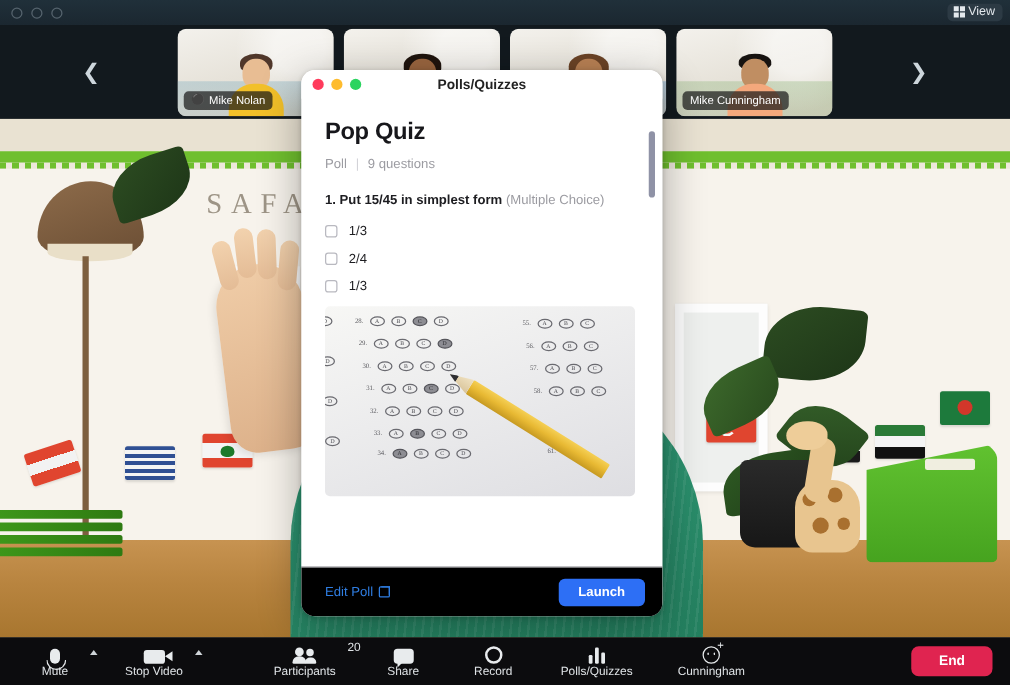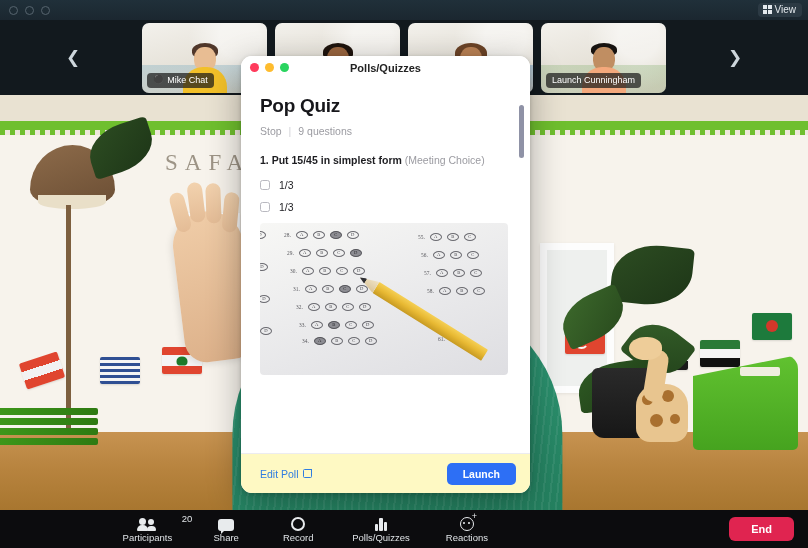--- a/index.html
+++ b/index.html
@@ -287,21 +287,21 @@
     background:linear-gradient(180deg,#f0e2c2,#d9c49a);
     clip-path:polygon(100% 0,100% 100%,0 50%);
   }
   .pencil::after {
     content:""; position:absolute; left:-19px; top:3.5px; width:7px; height:6px;
     background:#2e2e32; clip-path:polygon(100% 0,100% 100%,0 50%);
   }
   .dlg-footer {
     height:40px; flex:none; border-top:1px solid #ececf0;
     display:flex; align-items:center; justify-content:space-between;
-    padding:0 14px 0 19px; background:#fef9c3;
+    padding:0 14px 0 19px; background:#000000;
   }
   .edit-poll {
     font-size:10.5px; color:#2f7de1; display:flex; align-items:center; gap:4px;
   }
   .ext-icon { width:9px; height:9px; position:relative; }
   .ext-icon::before {
     content:""; position:absolute; left:0; bottom:0; width:7px; height:7px;
     border:1.2px solid #2f7de1; border-radius:1.5px;
   }
   .ext-icon::after {
@@ -413,21 +413,21 @@
   <div class="thumb">
     <div class="room"></div>
     <div class="furn"></div>
     <div class="person">
       <div class="hair" style="background:#50372a"></div>
       <div class="head" style="background:#e8bd93"></div>
       <div class="body" style="background:#f2c029"></div>
     </div>
     <div class="namebadge">
       <span class="mic-mute">⚫</span>
-      <span>Mike Chat</span>
+      <span>Mike Nolan</span>
     </div>
   </div>
 
 
   <div class="thumb">
     <div class="room"></div>
     <div class="person">
       <div class="hair" style="background:#1f140d;width:30px;height:18px"></div>
       <div class="head" style="background:#99653f"></div>
       <div class="body" style="background:#e9e4dd"></div>
@@ -446,21 +446,21 @@
 
   <div class="thumb">
     <div class="room"></div>
     <div class="furn" style="background:linear-gradient(180deg,rgba(140,180,120,.35),rgba(110,150,90,.2))"></div>
     <div class="person">
       <div class="hair" style="background:#171310;width:26px;height:13px"></div>
       <div class="head" style="background:#c08e62"></div>
       <div class="body" style="background:#f4a87c"></div>
     </div>
     <div class="namebadge">
-      <span>Launch Cunningham</span>
+      <span>Mike Cunningham</span>
     </div>
   </div>
 
   <div class="strip-arrow right">❯</div>
 </div>
 
 <div class="stage">
   <div class="wall"></div>
   <div class="ceiling"></div>
   <div class="greenstrip"></div>
@@ -533,33 +533,37 @@
     </div>
     <div class="dlg-title">Polls/Quizzes</div>
   </div>
 
   <div class="dlg-body">
     <div class="scrollbar"></div>
 
     <div class="quiz-title">Pop Quiz</div>
 
     <div class="quiz-meta">
-      <span>Stop</span>
+      <span>Poll</span>
       <span class="sep">|</span>
       <span>9 questions</span>
     </div>
 
     <div class="q-text">
       <span>1.</span>
       <span>Put 15/45 in simplest form</span>
-      <span class="q-type">(Meeting Choice)</span>
+      <span class="q-type">(Multiple Choice)</span>
     </div>
     <div class="opt">
       <span class="box"></span>
       <span class="lbl">1/3</span>
+    </div>
+    <div class="opt">
+      <span class="box"></span>
+      <span class="lbl">2/4</span>
     </div>
     <div class="opt">
       <span class="box"></span>
       <span class="lbl">1/3</span>
     </div>
 
 
     <div class="scantron">
       <div class="bubble-row" style="top:8px;left:24px">
         <span>28.</span>
@@ -660,20 +664,38 @@
   <div class="dlg-footer">
     <div class="edit-poll">
       <span>Edit Poll</span>
       <span class="ext-icon"></span>
     </div>
     <button class="launch-btn">Launch</button>
   </div>
 </div>
 
 <div class="toolbar">
+  <div class="left-group">
+
+    <div class="tb-item">
+      <span class="tb-ico">
+          <span class="mic-ico"></span>
+        </span>
+      <span class="tb-label">Mute</span>
+      <span class="caret-up"></span>
+    </div>
+
+    <div class="tb-item">
+      <span class="tb-ico">
+          <span class="cam-ico"></span>
+        </span>
+      <span class="tb-label">Stop Video</span>
+      <span class="caret-up"></span>
+    </div>
+  </div>
 
   <div class="mid-group">
 
     <div class="tb-item">
       <span class="tb-ico">
         <span class="ppl-ico">
           <i style="left:2px;top:0;width:7px;height:7px;border-radius:50%"></i>
           <i style="left:11px;top:1px;width:6px;height:6px;border-radius:50%"></i>
           <i style="left:0;bottom:0;width:11px;height:6px;border-radius:5px 5px 1px 1px"></i>
           <i style="left:10px;bottom:0;width:9px;height:5px;border-radius:4px 4px 1px 1px"></i>
@@ -706,20 +728,20 @@
             <i style="height:9px"></i>
           </span>
       </span>
       <span class="tb-label">Polls/Quizzes</span>
     </div>
 
     <div class="tb-item">
       <span class="tb-ico">
           <span class="react-ico"></span>
         </span>
-      <span class="tb-label">Reactions</span>
+      <span class="tb-label">Cunningham</span>
     </div>
   </div>
 
   <div class="right-pad">
     <button class="end-btn">End</button>
   </div>
 </div>
 
 </body></html>

